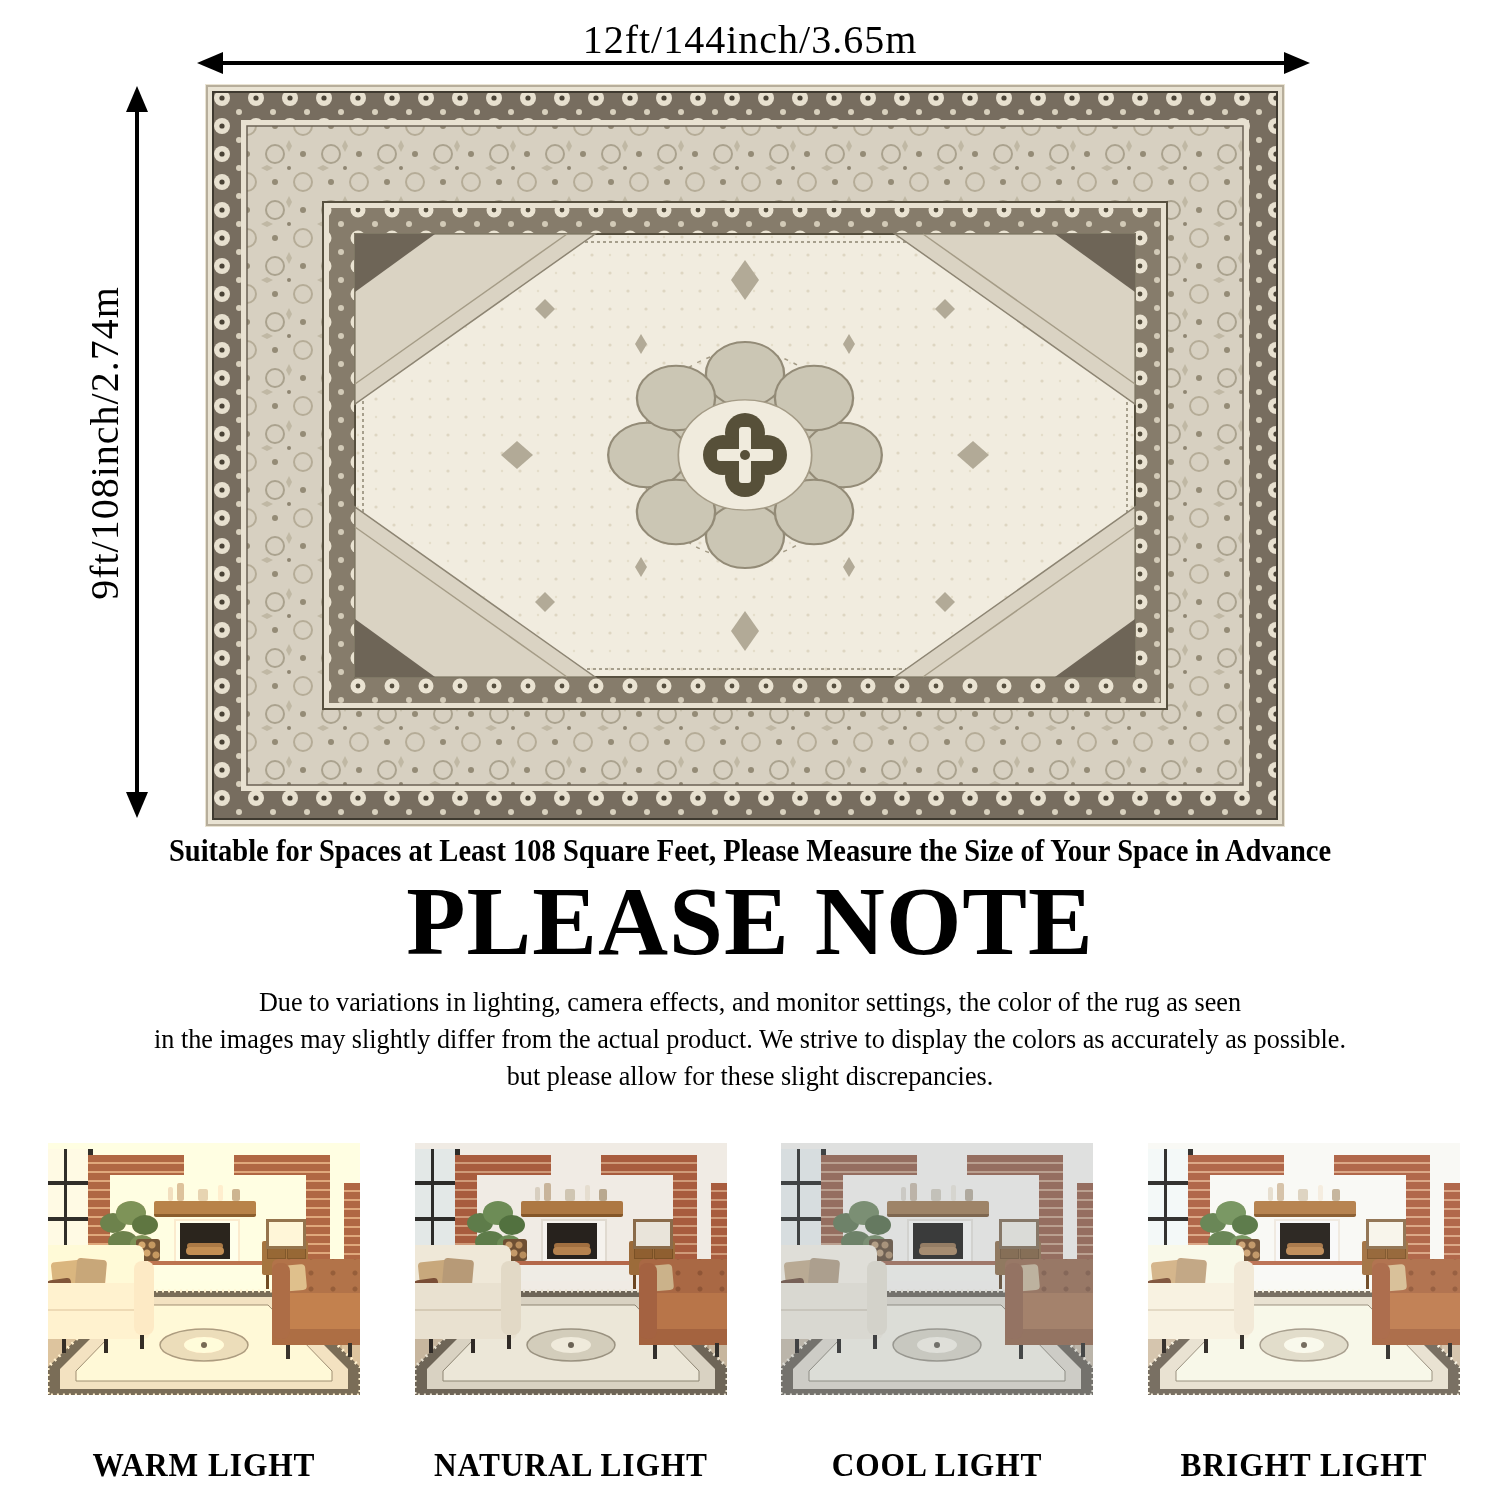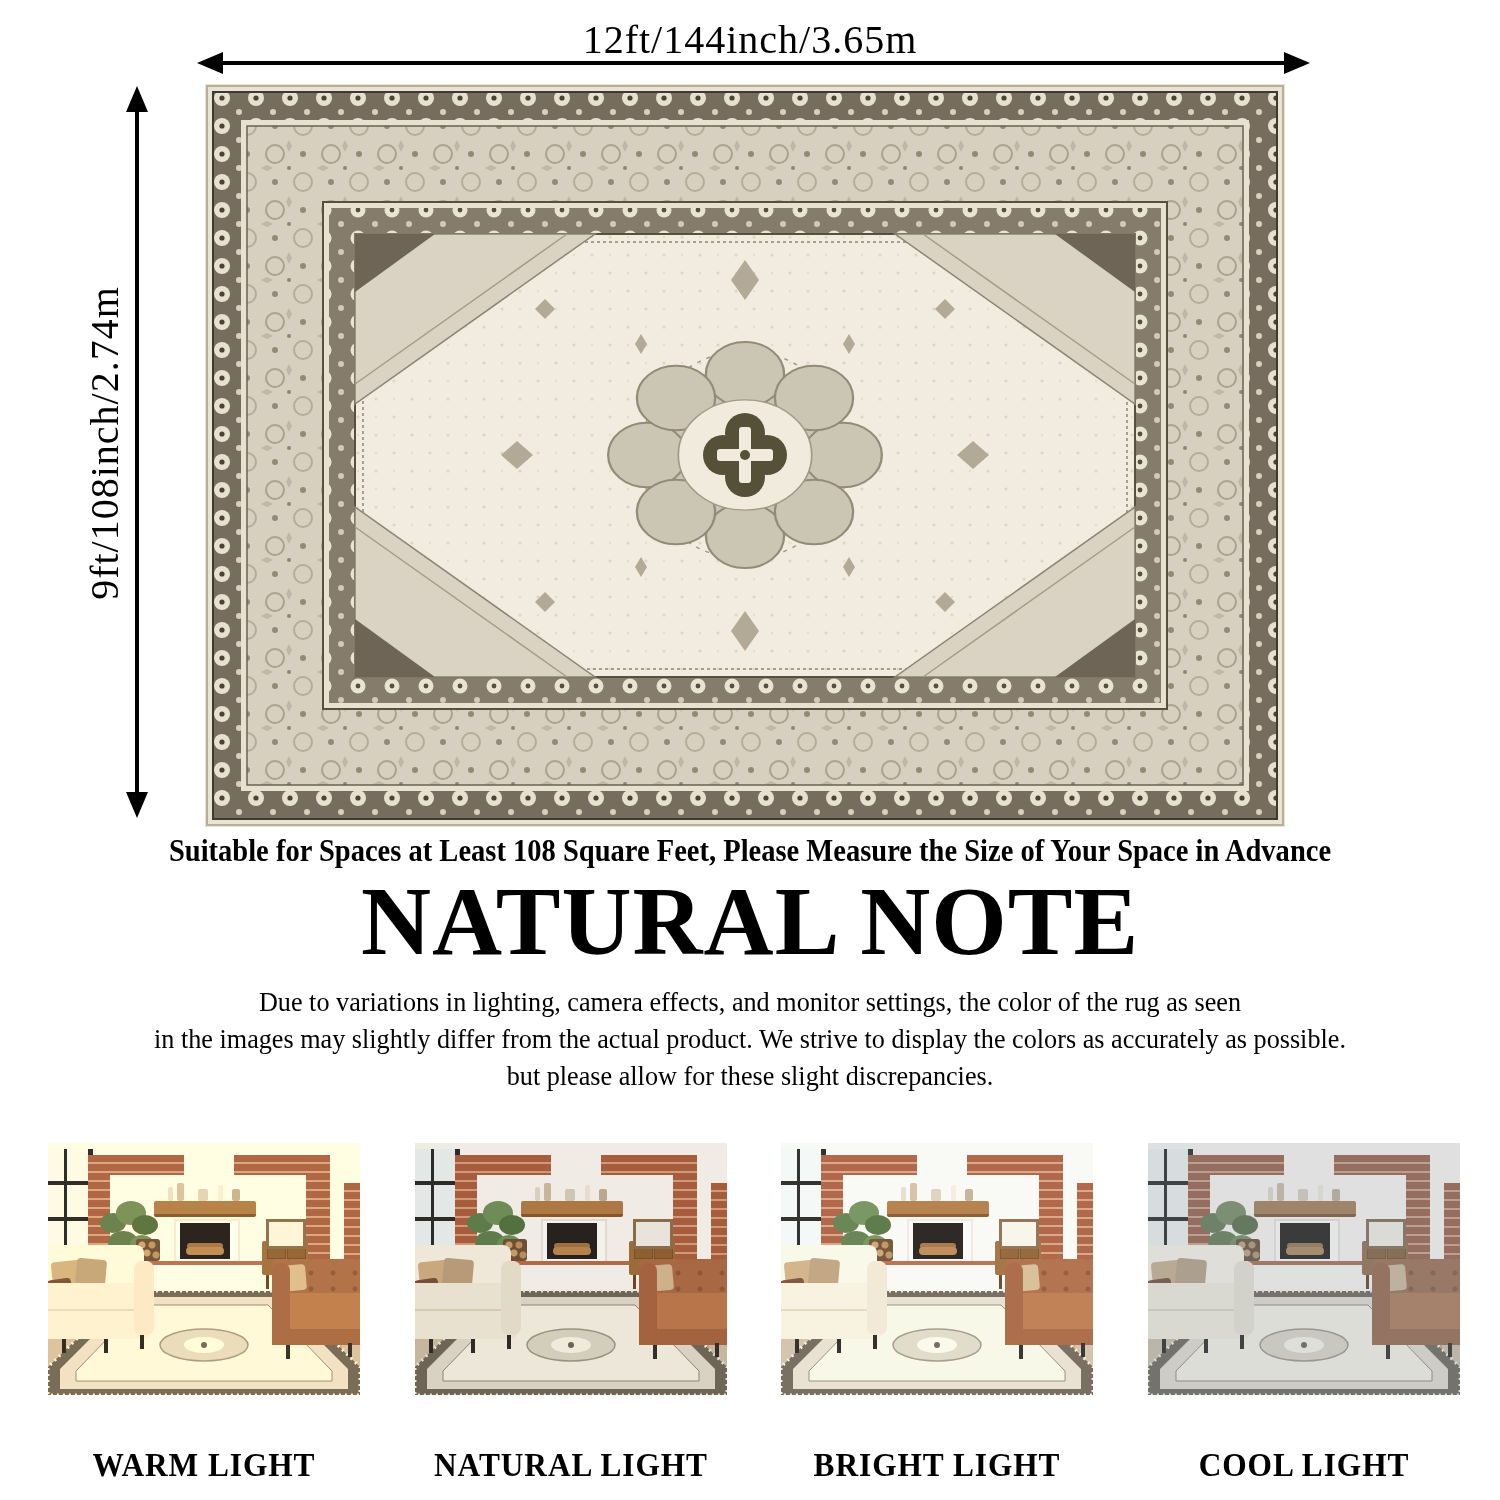--- a/index.html
+++ b/index.html
@@ -240,21 +240,21 @@
         <path d="M730 518 L740 508 L750 518 L740 528 Z"></path>
         <path d="M430 260 L436 250 L442 260 L436 270 Z"></path>
         <path d="M638 260 L644 250 L650 260 L644 270 Z"></path>
         <path d="M430 483 L436 473 L442 483 L436 493 Z"></path>
         <path d="M638 483 L644 473 L650 483 L644 493 Z"></path>
       </g>
     </svg>
   </div>
 
   <div class="suitable-line">Suitable for Spaces at Least 108 Square Feet, Please Measure the Size of Your Space in Advance</div>
-  <div class="please-heading">NATURAL NOTE</div>
+  <div class="please-heading">PLEASE NOTE</div>
   <div class="note-paragraph">
     <div>Due to variations in lighting, camera effects, and monitor settings, the color of the rug as seen</div>
     <div>in the images may slightly differ from the actual product. We strive to display the colors as accurately as possible.</div>
     <div>but please allow for these slight discrepancies.</div>
   </div>
 
   <div class="photos-row">
       <div class="photo-card photo--warm">
         <div class="photo-frame">
   <div class="scene">
@@ -376,20 +376,84 @@
     <div class="sofa-tan-seat"></div>
     <div class="sofa-tan-base"></div>
     <div class="sofa-tan-arm"></div>
     <div class="tleg1"></div>
     <div class="tleg2"></div>
     <div class="tint"></div>
   </div>
 </div>
         <div class="photo-label">NATURAL LIGHT</div>
       </div>
+      <div class="photo-card photo--cool">
+        <div class="photo-frame">
+  <div class="scene">
+    <div class="floor"></div>
+    <div class="window"></div>
+    <div class="brick brick-beam-left"></div>
+    <div class="brick brick-col-left"></div>
+    <div class="brick brick-beam-right"></div>
+    <div class="brick brick-col-right"></div>
+    <div class="brick brick-col-far-right"></div>
+    <div class="mantel"></div>
+    <div class="mantel-item-1"></div>
+    <div class="mantel-item-2"></div>
+    <div class="mantel-item-3"></div>
+    <div class="mantel-item-4"></div>
+    <div class="mantel-item-5"></div>
+    <div class="firebox-surround"></div>
+    <div class="firebox"></div>
+    <div class="logs"></div>
+    <div class="hearth"></div>
+    <div class="console"></div>
+    <div class="drawer-1"></div>
+    <div class="drawer-2"></div>
+    <div class="console-leg-1"></div>
+    <div class="console-leg-2"></div>
+    <div class="frame-art"></div>
+    <div class="leaf leaf1"></div>
+    <div class="leaf leaf2"></div>
+    <div class="leaf leaf3"></div>
+    <div class="leaf leaf4"></div>
+    <div class="leaf leaf5"></div>
+    <div class="plant-pot"></div>
+    <div class="logpile"></div>
+    <svg class="rug-photo" viewBox="0 0 312 112" xmlns="http://www.w3.org/2000/svg">
+      <polygon points="78,8 234,8 312,84 312,112 0,112 0,84" fill="#6e6557"></polygon>
+      <polygon points="78,8 234,8 312,84 312,112 0,112 0,84" fill="none" stroke="#e8e1d0" stroke-width="3" stroke-dasharray="2 4"></polygon>
+      <polygon points="84,14 228,14 300,86 300,106 12,106 12,86" fill="#d9d2c2"></polygon>
+      <polygon points="92,22 220,22 284,88 284,98 28,98 28,88" fill="#ece7d8" stroke="#8d8573" stroke-width="1"></polygon>
+      <ellipse cx="156" cy="62" rx="44" ry="16" fill="#d3cdbb" stroke="#9a9280" stroke-width="1.5"></ellipse>
+      <ellipse cx="156" cy="62" rx="20" ry="8" fill="#efeadb"></ellipse>
+      <circle cx="156" cy="62" r="3" fill="#6b6355"></circle>
+    </svg>
+    <div class="sofa-cream-back"></div>
+    <div class="pillow1"></div>
+    <div class="pillow2"></div>
+    <div class="pillow3"></div>
+    <div class="sofa-cream-seat"></div>
+    <div class="sofa-cream-seam"></div>
+    <div class="sofa-cream-arm"></div>
+    <div class="cleg1"></div>
+    <div class="cleg2"></div>
+    <div class="cleg3"></div>
+    <div class="sofa-tan-back"></div>
+    <div class="pillow-tan"></div>
+    <div class="sofa-tan-seat"></div>
+    <div class="sofa-tan-base"></div>
+    <div class="sofa-tan-arm"></div>
+    <div class="tleg1"></div>
+    <div class="tleg2"></div>
+    <div class="tint"></div>
+  </div>
+</div>
+        <div class="photo-label">COOL LIGHT</div>
+      </div>
       <div class="photo-card photo--bright">
         <div class="photo-frame">
   <div class="scene">
     <div class="floor"></div>
     <div class="window"></div>
     <div class="brick brick-beam-left"></div>
     <div class="brick brick-col-left"></div>
     <div class="brick brick-beam-right"></div>
     <div class="brick brick-col-right"></div>
     <div class="brick brick-col-far-right"></div>
@@ -440,78 +504,14 @@
     <div class="sofa-tan-seat"></div>
     <div class="sofa-tan-base"></div>
     <div class="sofa-tan-arm"></div>
     <div class="tleg1"></div>
     <div class="tleg2"></div>
     <div class="tint"></div>
   </div>
 </div>
         <div class="photo-label">BRIGHT LIGHT</div>
       </div>
-      <div class="photo-card photo--cool">
-        <div class="photo-frame">
-  <div class="scene">
-    <div class="floor"></div>
-    <div class="window"></div>
-    <div class="brick brick-beam-left"></div>
-    <div class="brick brick-col-left"></div>
-    <div class="brick brick-beam-right"></div>
-    <div class="brick brick-col-right"></div>
-    <div class="brick brick-col-far-right"></div>
-    <div class="mantel"></div>
-    <div class="mantel-item-1"></div>
-    <div class="mantel-item-2"></div>
-    <div class="mantel-item-3"></div>
-    <div class="mantel-item-4"></div>
-    <div class="mantel-item-5"></div>
-    <div class="firebox-surround"></div>
-    <div class="firebox"></div>
-    <div class="logs"></div>
-    <div class="hearth"></div>
-    <div class="console"></div>
-    <div class="drawer-1"></div>
-    <div class="drawer-2"></div>
-    <div class="console-leg-1"></div>
-    <div class="console-leg-2"></div>
-    <div class="frame-art"></div>
-    <div class="leaf leaf1"></div>
-    <div class="leaf leaf2"></div>
-    <div class="leaf leaf3"></div>
-    <div class="leaf leaf4"></div>
-    <div class="leaf leaf5"></div>
-    <div class="plant-pot"></div>
-    <div class="logpile"></div>
-    <svg class="rug-photo" viewBox="0 0 312 112" xmlns="http://www.w3.org/2000/svg">
-      <polygon points="78,8 234,8 312,84 312,112 0,112 0,84" fill="#6e6557"></polygon>
-      <polygon points="78,8 234,8 312,84 312,112 0,112 0,84" fill="none" stroke="#e8e1d0" stroke-width="3" stroke-dasharray="2 4"></polygon>
-      <polygon points="84,14 228,14 300,86 300,106 12,106 12,86" fill="#d9d2c2"></polygon>
-      <polygon points="92,22 220,22 284,88 284,98 28,98 28,88" fill="#ece7d8" stroke="#8d8573" stroke-width="1"></polygon>
-      <ellipse cx="156" cy="62" rx="44" ry="16" fill="#d3cdbb" stroke="#9a9280" stroke-width="1.5"></ellipse>
-      <ellipse cx="156" cy="62" rx="20" ry="8" fill="#efeadb"></ellipse>
-      <circle cx="156" cy="62" r="3" fill="#6b6355"></circle>
-    </svg>
-    <div class="sofa-cream-back"></div>
-    <div class="pillow1"></div>
-    <div class="pillow2"></div>
-    <div class="pillow3"></div>
-    <div class="sofa-cream-seat"></div>
-    <div class="sofa-cream-seam"></div>
-    <div class="sofa-cream-arm"></div>
-    <div class="cleg1"></div>
-    <div class="cleg2"></div>
-    <div class="cleg3"></div>
-    <div class="sofa-tan-back"></div>
-    <div class="pillow-tan"></div>
-    <div class="sofa-tan-seat"></div>
-    <div class="sofa-tan-base"></div>
-    <div class="sofa-tan-arm"></div>
-    <div class="tleg1"></div>
-    <div class="tleg2"></div>
-    <div class="tint"></div>
-  </div>
-</div>
-        <div class="photo-label">COOL LIGHT</div>
-      </div>
     </div>
 </div>
 
 </body></html>

